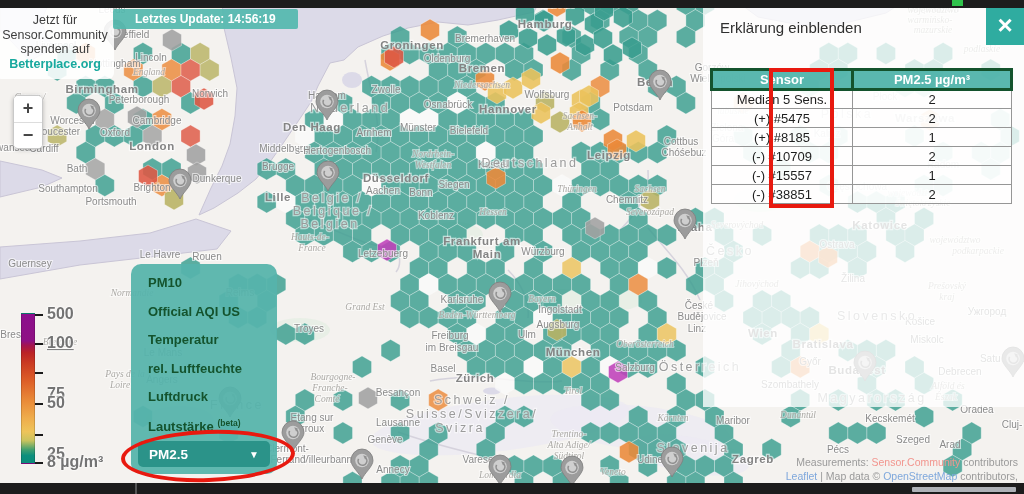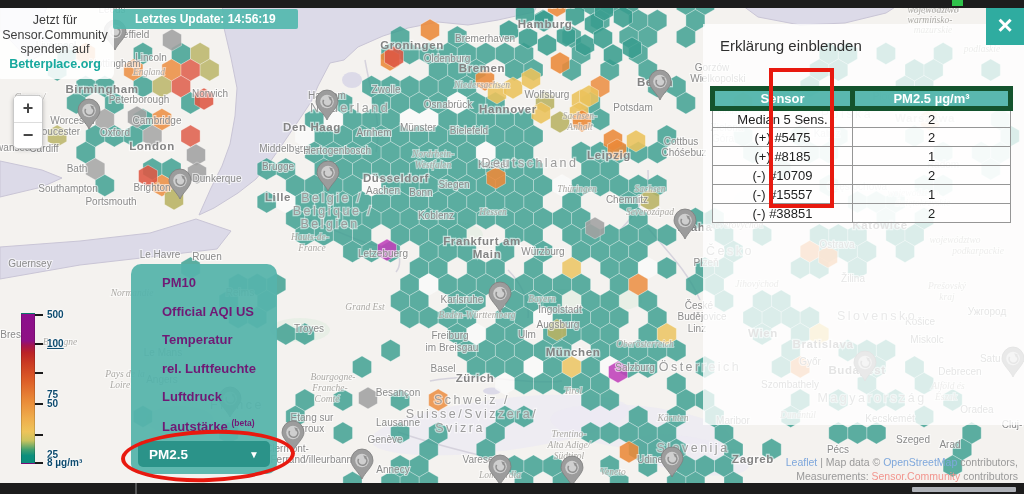--- a/index.html
+++ b/index.html
@@ -21,34 +21,34 @@
   .donation .link{color:#18a99e;font-weight:bold;cursor:pointer;}
   
   .badge{position:absolute;left:113px;top:9px;height:20px;padding:3px 22px 0;background:rgba(83,184,174,.92);color:#fff;font-size:12px;font-weight:bold;z-index:20;border-radius:2px;white-space:nowrap;}
   
   .zoomctl{position:absolute;left:13px;top:95px;width:30px;z-index:20;border-radius:5px;overflow:hidden;border:1px solid #c9c9c9;box-shadow:0 1px 4px rgba(0,0,0,.25);}
   .zoomctl .zbtn{width:100%;height:26px;background:#fff;color:#444;font-size:18px;font-weight:bold;text-align:center;line-height:25px;cursor:pointer;}
   .zoomctl .zbtn+.zbtn{border-top:1px solid #ddd;}
   
   .legendbar{position:absolute;left:21px;top:313px;width:14px;height:151px;z-index:20;border:1px solid rgba(0,0,0,.15);}
   .ltick{position:absolute;left:35px;width:8px;height:2px;background:#1a1a1a;z-index:20;}
-  .llab{position:absolute;left:47px;transform:translateY(-55%);font-size:10px;font-weight:bold;color:#0c4a6e;z-index:20;white-space:nowrap;text-shadow:0 0 2px #fff,0 0 2px #fff,0 0 3px #fff;}
+  .llab{position:absolute;left:47px;transform:translateY(-55%);font-size:16px;font-weight:bold;color:#737373;z-index:20;white-space:nowrap;text-shadow:0 0 2px #fff,0 0 2px #fff,0 0 3px #fff;}
   
   .layermenu{position:absolute;left:131px;top:264px;width:146px;height:210px;background:rgba(86,180,171,.94);border-radius:10px;z-index:22;padding:11px 0 0 0;}
-  .menu-item{color:#701a75;font-size:13px;font-weight:bold;padding:0 0 0 17px;margin-bottom:13.5px;cursor:pointer;white-space:nowrap;margin-left:14px;}
+  .menu-item{color:#14532d;font-size:13px;font-weight:bold;padding:0 0 0 17px;margin-bottom:13.5px;cursor:pointer;white-space:nowrap;}
   .menu-item sup{font-size:8.5px;font-weight:bold;}
   .menu-selected{position:absolute;left:7px;right:7px;bottom:7px;height:26px;background:#2b9389;border-radius:5px;display:flex;align-items:center;justify-content:space-between;padding:0 11px;cursor:pointer;}
   .menu-selected .sel-label{color:#fff;font-size:13.5px;font-weight:bold;}
   .menu-selected .caret{color:#fff;font-size:10px;}
   
-  .panel{position:absolute;left:703px;top:24px;width:321px;height:401px;background:rgba(255,255,255,.78);z-index:30;}
+  .panel{position:absolute;left:703px;top:6px;width:321px;height:401px;background:rgba(255,255,255,.78);z-index:30;}
   .panel-title{position:absolute;left:17px;top:13px;font-size:15px;color:#2f2f2f;cursor:pointer;}
   .closebtn{position:absolute;left:986px;top:7px;width:38px;height:38px;background:#2faca0;color:#fff;font-size:26px;font-weight:bold;text-align:center;line-height:36px;z-index:32;cursor:pointer;}
   .sensortable{position:absolute;left:7px;top:62px;width:303px;border-collapse:collapse;font-size:13px;color:#1e1e1e;}
-  .sensortable th{background:rgba(76,178,168,.92);color:#fff;font-weight:bold;border:5px solid #14532d;height:20px;padding:0 2px;}
+  .sensortable th{background:rgba(76,178,168,.92);color:#fff;font-weight:bold;border:3px solid #14532d;height:20px;padding:0 2px;}
   .sensortable td{background:rgba(255,255,255,.72);border:1px solid #969696;text-align:center;height:19px;padding:0 2px;}
   .sensortable col.c1{width:47%;}
   
   .ann-rect{position:absolute;left:769px;top:68px;width:65px;height:140px;border:4px solid #e8190f;z-index:40;}
   .ann-ellipse{position:absolute;left:121px;top:430px;width:174px;height:52px;border:4px solid #e8190f;border-radius:50%;transform:rotate(-2deg);z-index:40;}
   
   .attribution{position:absolute;right:6px;bottom:11px;text-align:right;font-size:10.5px;line-height:13.5px;color:#9a9a9a;z-index:35;white-space:nowrap;}
   .attribution .blue{color:#7fa8dc;cursor:pointer;}
   .attribution .pink{color:#f2958e;cursor:pointer;}
 </style>
@@ -978,17 +978,17 @@
             <td>(-) #38851</td>
             <td>2</td>
           </tr>
         </tbody>
     </table>
   </div>
   <div class="closebtn">×</div>
   <div class="ann-rect"></div>
 
   <div class="attribution">
+    <div><span>Measurements: </span><span class="pink">Sensor.Community</span><span> contributors</span></div>
     <div><span class="blue">Leaflet</span><span> | Map data © </span><span class="blue">OpenStreetMap</span><span> contributors,</span></div>
-    <div><span>Measurements: </span><span class="pink">Sensor.Community</span><span> contributors</span></div>
   </div>
 
 </div>
 
 </body></html>

